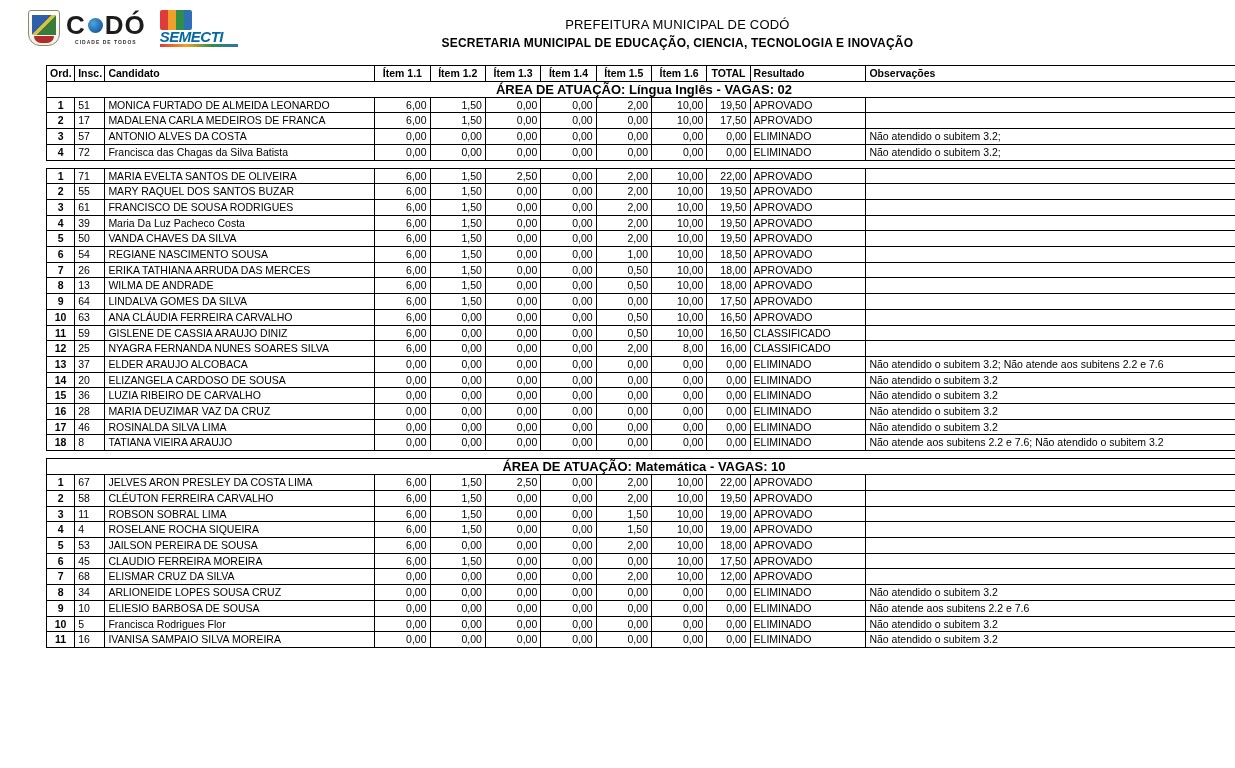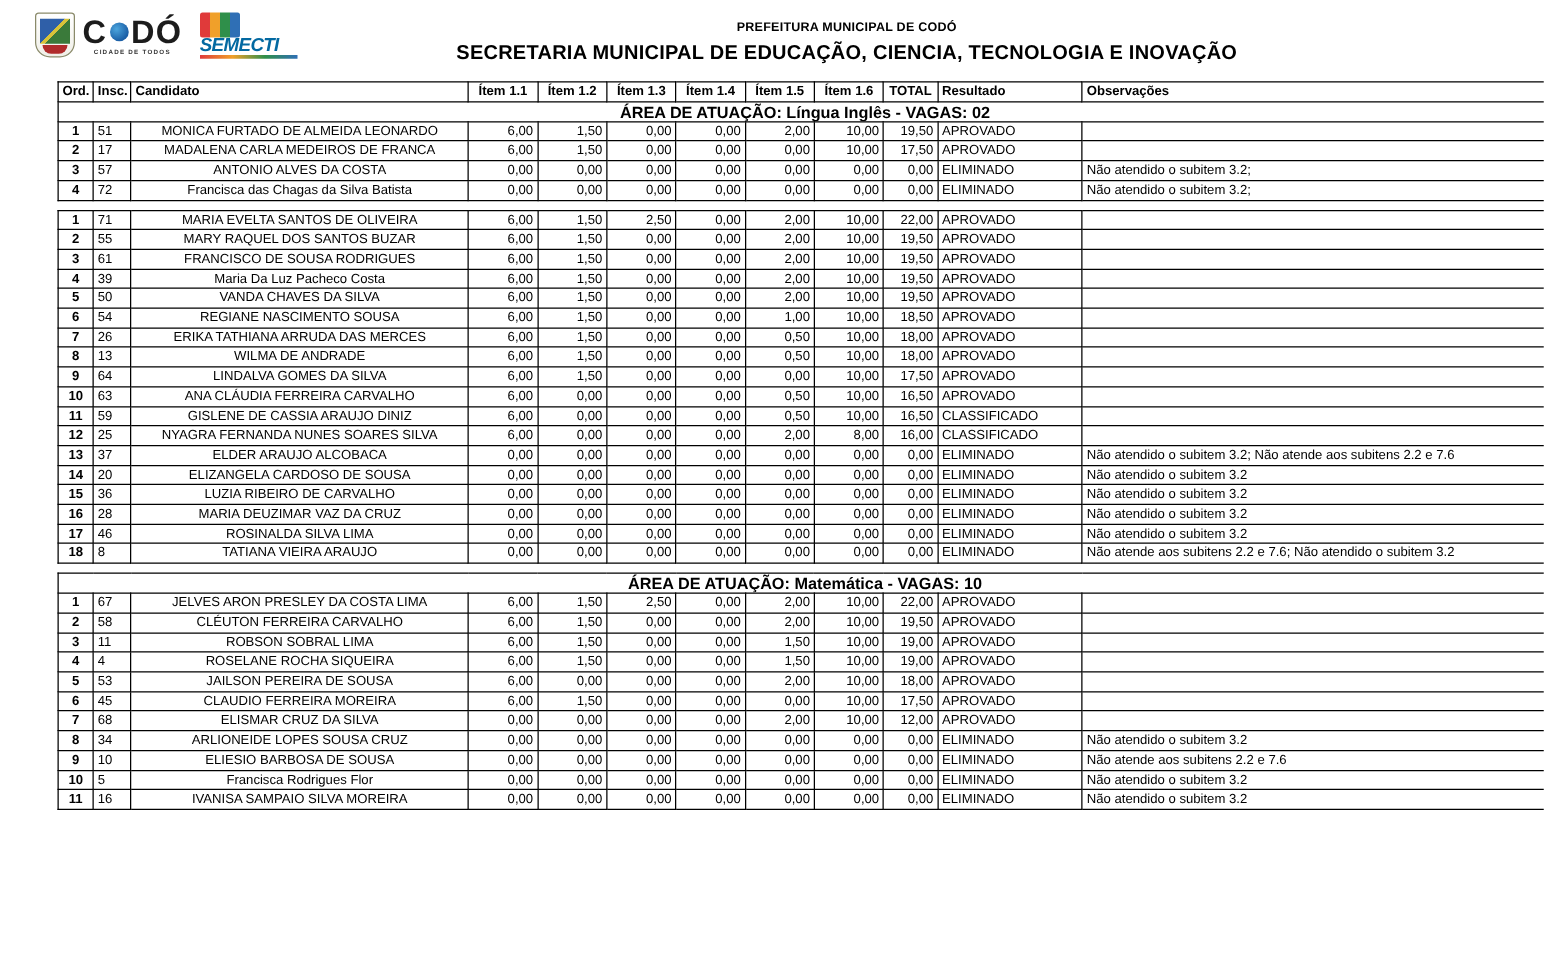--- a/index.html
+++ b/index.html
@@ -118,27 +118,27 @@
     width: 78px; height: 3px;
     background: linear-gradient(90deg,#e03a3a,#f0a02a,#2f8f4a,#2f6fb5);
   }
   .header-titles {
     flex: 1;
     text-align: center;
     margin-right: 120px;
     margin-top: 6px;
   }
   .header-titles .t1 {
-    font-size: 10px;
-    font-weight: bold;
+    font-size: 13px;
+    font-weight: normal;
     letter-spacing: 0.2px;
     line-height: 1.45;
   }
   .header-titles .t2 {
-    font-size: 16px;
+    font-size: 12px;
     font-weight: bold;
     letter-spacing: 0.2px;
     line-height: 1.45;
   }
 
   
   .table-wrap {
     margin: 17px 0 0 28px;
     width: 1196px;
     padding-left: 18px;
@@ -161,21 +161,21 @@
   thead th {
     font-weight: bold;
     font-size: 10.5px;
     text-align: left;
   }
   th.c-ord, th.c-insc { text-align: center; }
   th.c-item, th.c-total { text-align: center; }
 
   td.ord { text-align: center; font-weight: bold; width: 28px; }
   td.insc { text-align: left; width: 30px; }
-  td.cand { text-align: center; }
+  td.cand { text-align: left; }
   td.num { text-align: right; padding-right: 5px; }
   td.res { text-align: left; padding-left: 4px; }
   td.obs { text-align: left; padding-left: 4px; }
 
   tr.section td {
     text-align: center;
     font-weight: bold;
     font-size: 13px;
     height: 15px;
     line-height: 15px;

